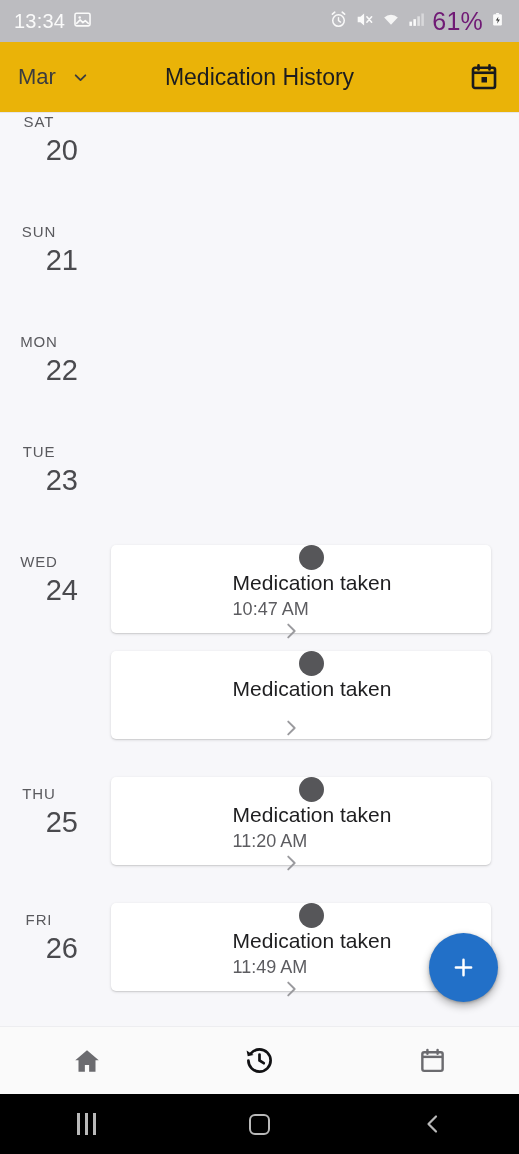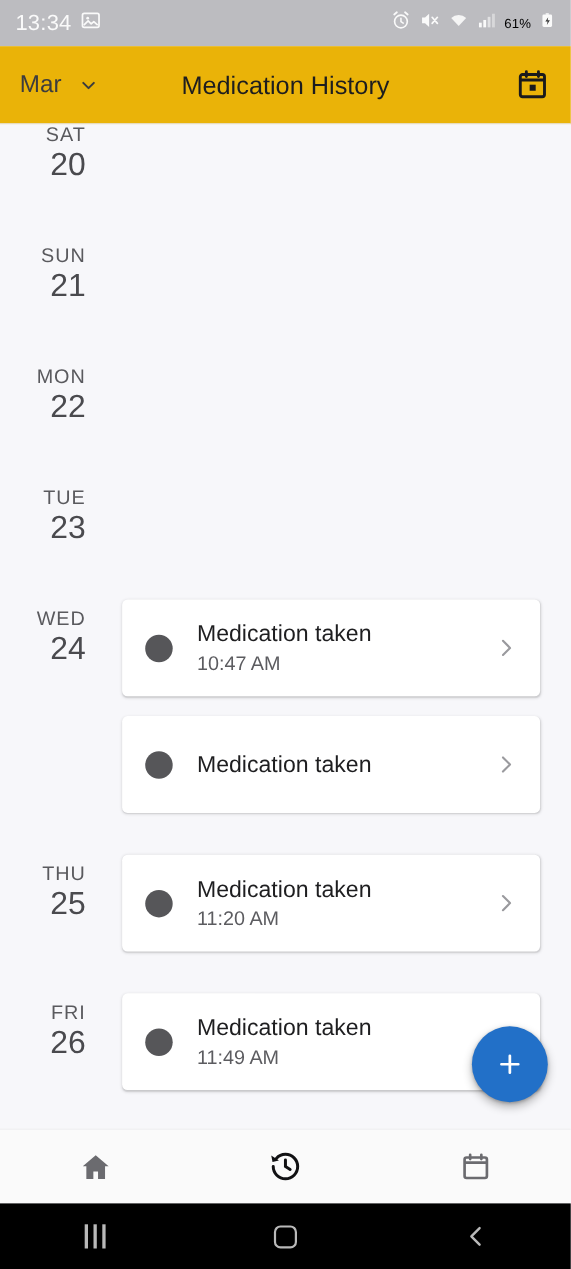--- a/index.html
+++ b/index.html
@@ -40,22 +40,22 @@
     font-size: 20px;
     letter-spacing: 0.2px;
   }
   .status-right {
     display: flex;
     align-items: center;
     gap: 7px;
   }
   .sb-ico { display: block; }
   .battery-pct {
-    color: #000000;
-    font-size: 12px;
+    color: #701a75;
+    font-size: 25px;
     letter-spacing: 0.2px;
   }
 
   
   #app-bar {
     position: absolute;
     top: 42px; left: 0;
     width: 519px;
     height: 71px;
     background: #eab308;
@@ -108,24 +108,25 @@
     width: 519px;
   }
   .date-cell {
     position: absolute;
     left: 0;
     width: 78px;
     text-align: right;
     user-select: none;
   }
   .dow {
-    font-size: 18px;
+    font-size: 15px;
     letter-spacing: 0.9px;
     color: #5a5a5e;
     line-height: 18px;
+    text-align: center;
   }
   .dnum {
     font-size: 29px;
     color: #4a4a4e;
     line-height: 34px;
     margin-top: 2px;
   }
 
   
   .entry-card {
@@ -133,20 +134,21 @@
     left: 111px;
     width: 380px;
     height: 88px;
     background: #ffffff;
     border-radius: 5px;
     box-shadow: 0 1px 3px rgba(0,0,0,0.14), 0 1px 1px rgba(0,0,0,0.07);
     display: flex;
     align-items: center;
     box-sizing: border-box;
     cursor: pointer;
+    flex-direction: column;
   }
   .entry-dot {
     width: 25px;
     height: 25px;
     border-radius: 50%;
     background: #565659;
     margin-left: 21px;
     flex: none;
   }
   .entry-text {

